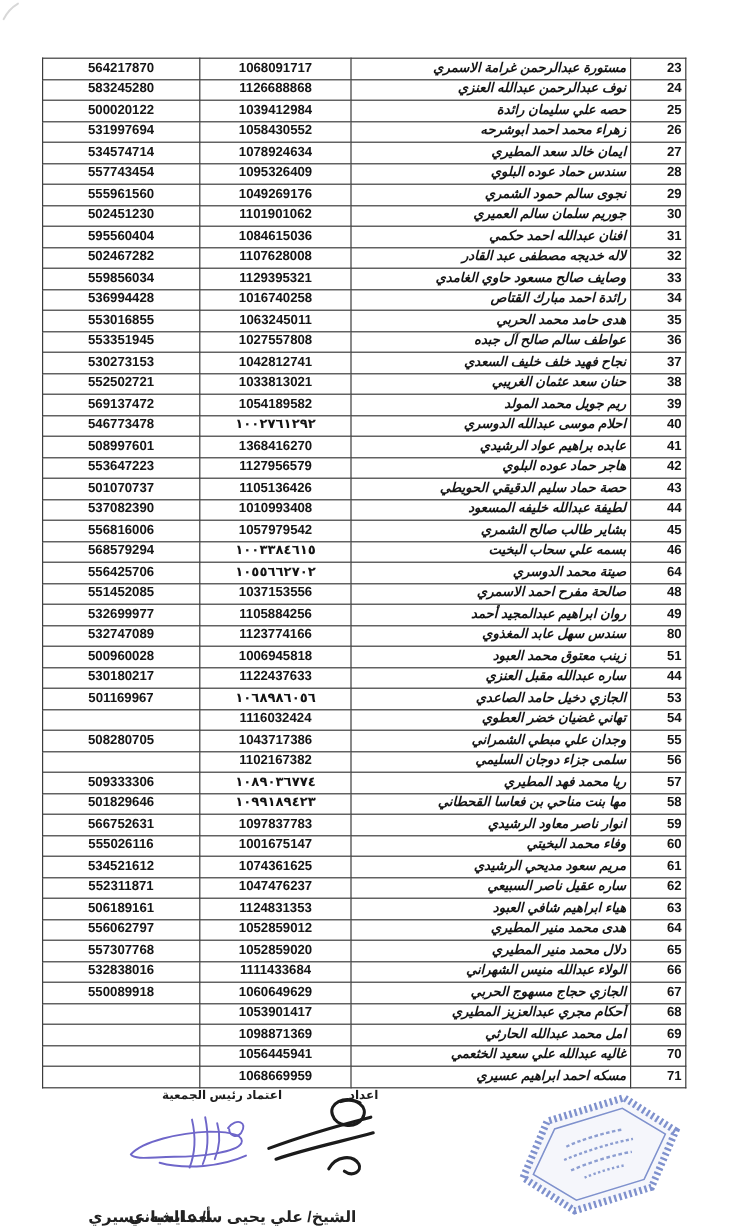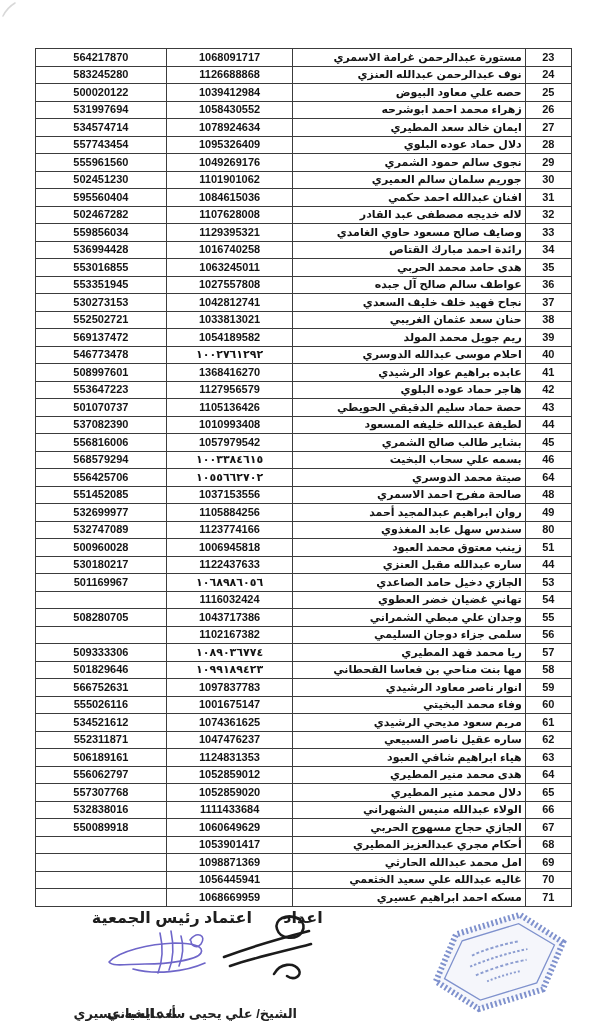--- a/index.html
+++ b/index.html
@@ -26,30 +26,30 @@
     border:1px solid #3c3c3c;
     font-weight:bold;
     font-size:11px;
     line-height:1;
     color:#141414;
     padding:0 3px;
     height:16.5px;
     overflow:hidden;
     white-space:nowrap;
   }
-  td.cell-num{text-align:center;font-size:11.5px;}
-  td.cell-name{text-align:right;}
+  td.cell-num{text-align:right;font-size:11.5px;}
+  td.cell-name{text-align:right;font-style:italic;}
   td.cell-id,td.cell-phone{text-align:center;direction:ltr;font-size:11.5px;}
   td.arabic-digits{letter-spacing:2.5px;font-size:10.5px;}
 
   
   .footer-label{
     position:absolute;
     font-weight:bold;
-    font-size:16px;
+    font-size:10px;
     color:#1e1e1e;
     text-align:center;
     direction:rtl;
     white-space:nowrap;
   }
   .approval-label{left:118px;top:908px;width:134px;}
   .prepared-label{left:282px;top:908px;width:42px;text-align:center;}
   .footer-name{
     position:absolute;
     font-weight:bold;
@@ -91,39 +91,39 @@
           <td class="cell-phone">564217870</td>
         </tr>
         <tr>
           <td class="cell-num">24</td>
           <td class="cell-name">نوف عبدالرحمن عبدالله العنزي</td>
           <td class="cell-id">1126688868</td>
           <td class="cell-phone">583245280</td>
         </tr>
         <tr>
           <td class="cell-num">25</td>
-          <td class="cell-name">حصه علي معاود البيوض</td>
+          <td class="cell-name">حصه علي سليمان رائدة</td>
           <td class="cell-id">1039412984</td>
           <td class="cell-phone">500020122</td>
         </tr>
         <tr>
           <td class="cell-num">26</td>
           <td class="cell-name">زهراء محمد احمد ابوشرحه</td>
           <td class="cell-id">1058430552</td>
           <td class="cell-phone">531997694</td>
         </tr>
         <tr>
           <td class="cell-num">27</td>
           <td class="cell-name">ايمان خالد سعد المطيري</td>
           <td class="cell-id">1078924634</td>
           <td class="cell-phone">534574714</td>
         </tr>
         <tr>
           <td class="cell-num">28</td>
-          <td class="cell-name">دلال حماد عوده البلوي</td>
+          <td class="cell-name">سندس حماد عوده البلوي</td>
           <td class="cell-id">1095326409</td>
           <td class="cell-phone">557743454</td>
         </tr>
         <tr>
           <td class="cell-num">29</td>
           <td class="cell-name">نجوى سالم حمود الشمري</td>
           <td class="cell-id">1049269176</td>
           <td class="cell-phone">555961560</td>
         </tr>
         <tr>

